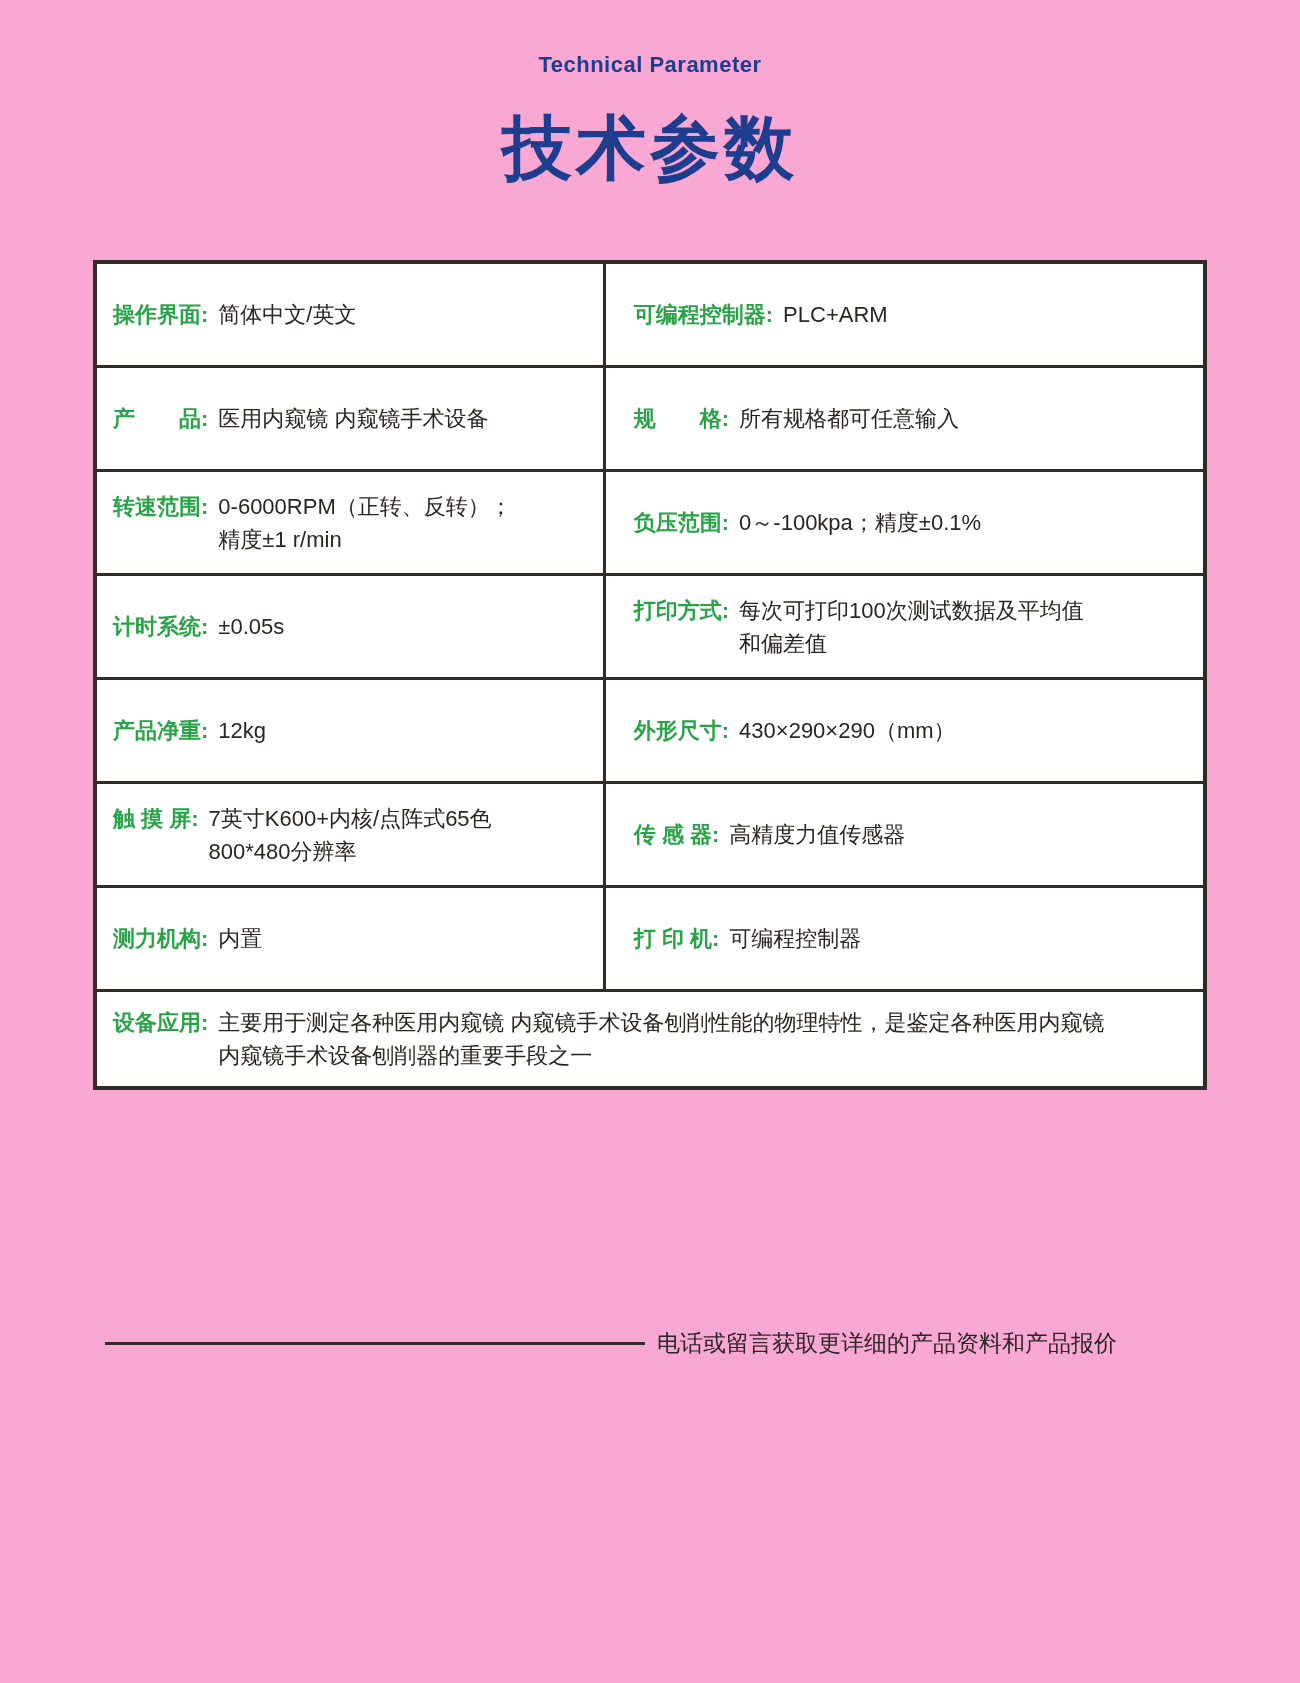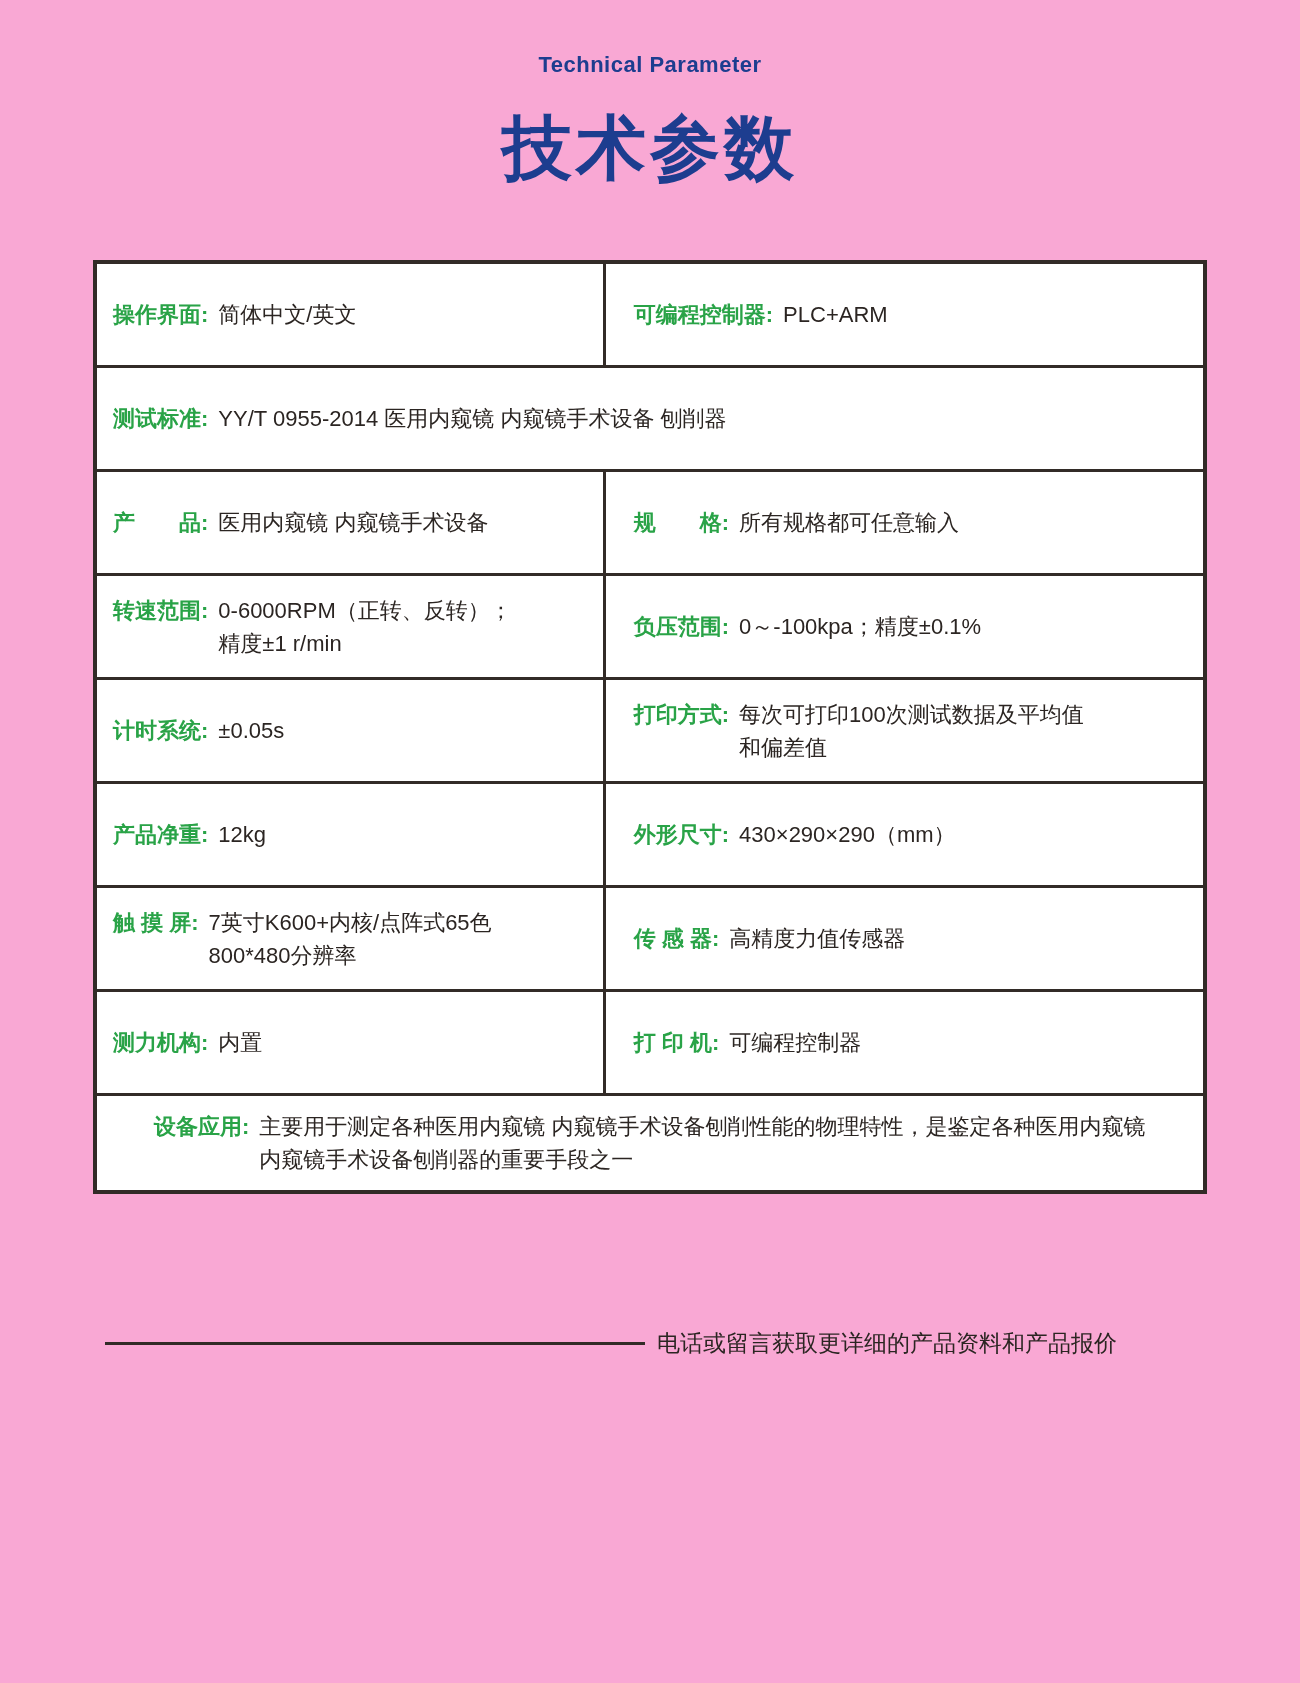--- a/index.html
+++ b/index.html
@@ -40,25 +40,25 @@
     width: 1114px;
     border: 4px solid #322b27;
     box-sizing: border-box;
     background: #ffffff;
   }
   .row {
     display: flex;
     height: 104px;
     border-bottom: 3px solid #322b27;
     box-sizing: border-box;
+    justify-content: space-between;
   }
   .row.last {
     height: 94px;
     border-bottom: none;
-    padding-left: 41px;
   }
   .cell {
     display: flex;
     align-items: center;
     box-sizing: border-box;
     padding-left: 16px;
     padding-right: 10px;
   }
   .cell.c-left {
     width: 46%;
@@ -133,28 +133,20 @@
         </div>
       </div>
       <div class="cell c-right">
         <div class="cell-content">
           <span class="spec-label">可编程控制器:</span>
           <span class="spec-value">PLC+ARM</span>
         </div>
       </div>
     </div>
 
-    <div class="row">
-      <div class="cell c-full">
-        <div class="cell-content">
-          <span class="spec-label">测试标准:</span>
-          <span class="spec-value">YY/T 0955-2014 医用内窥镜 内窥镜手术设备 刨削器</span>
-        </div>
-      </div>
-    </div>
 
     <div class="row">
       <div class="cell c-left">
         <div class="cell-content">
           <span class="spec-label">产　　品:</span>
           <span class="spec-value">医用内窥镜 内窥镜手术设备</span>
         </div>
       </div>
       <div class="cell c-right">
         <div class="cell-content">

